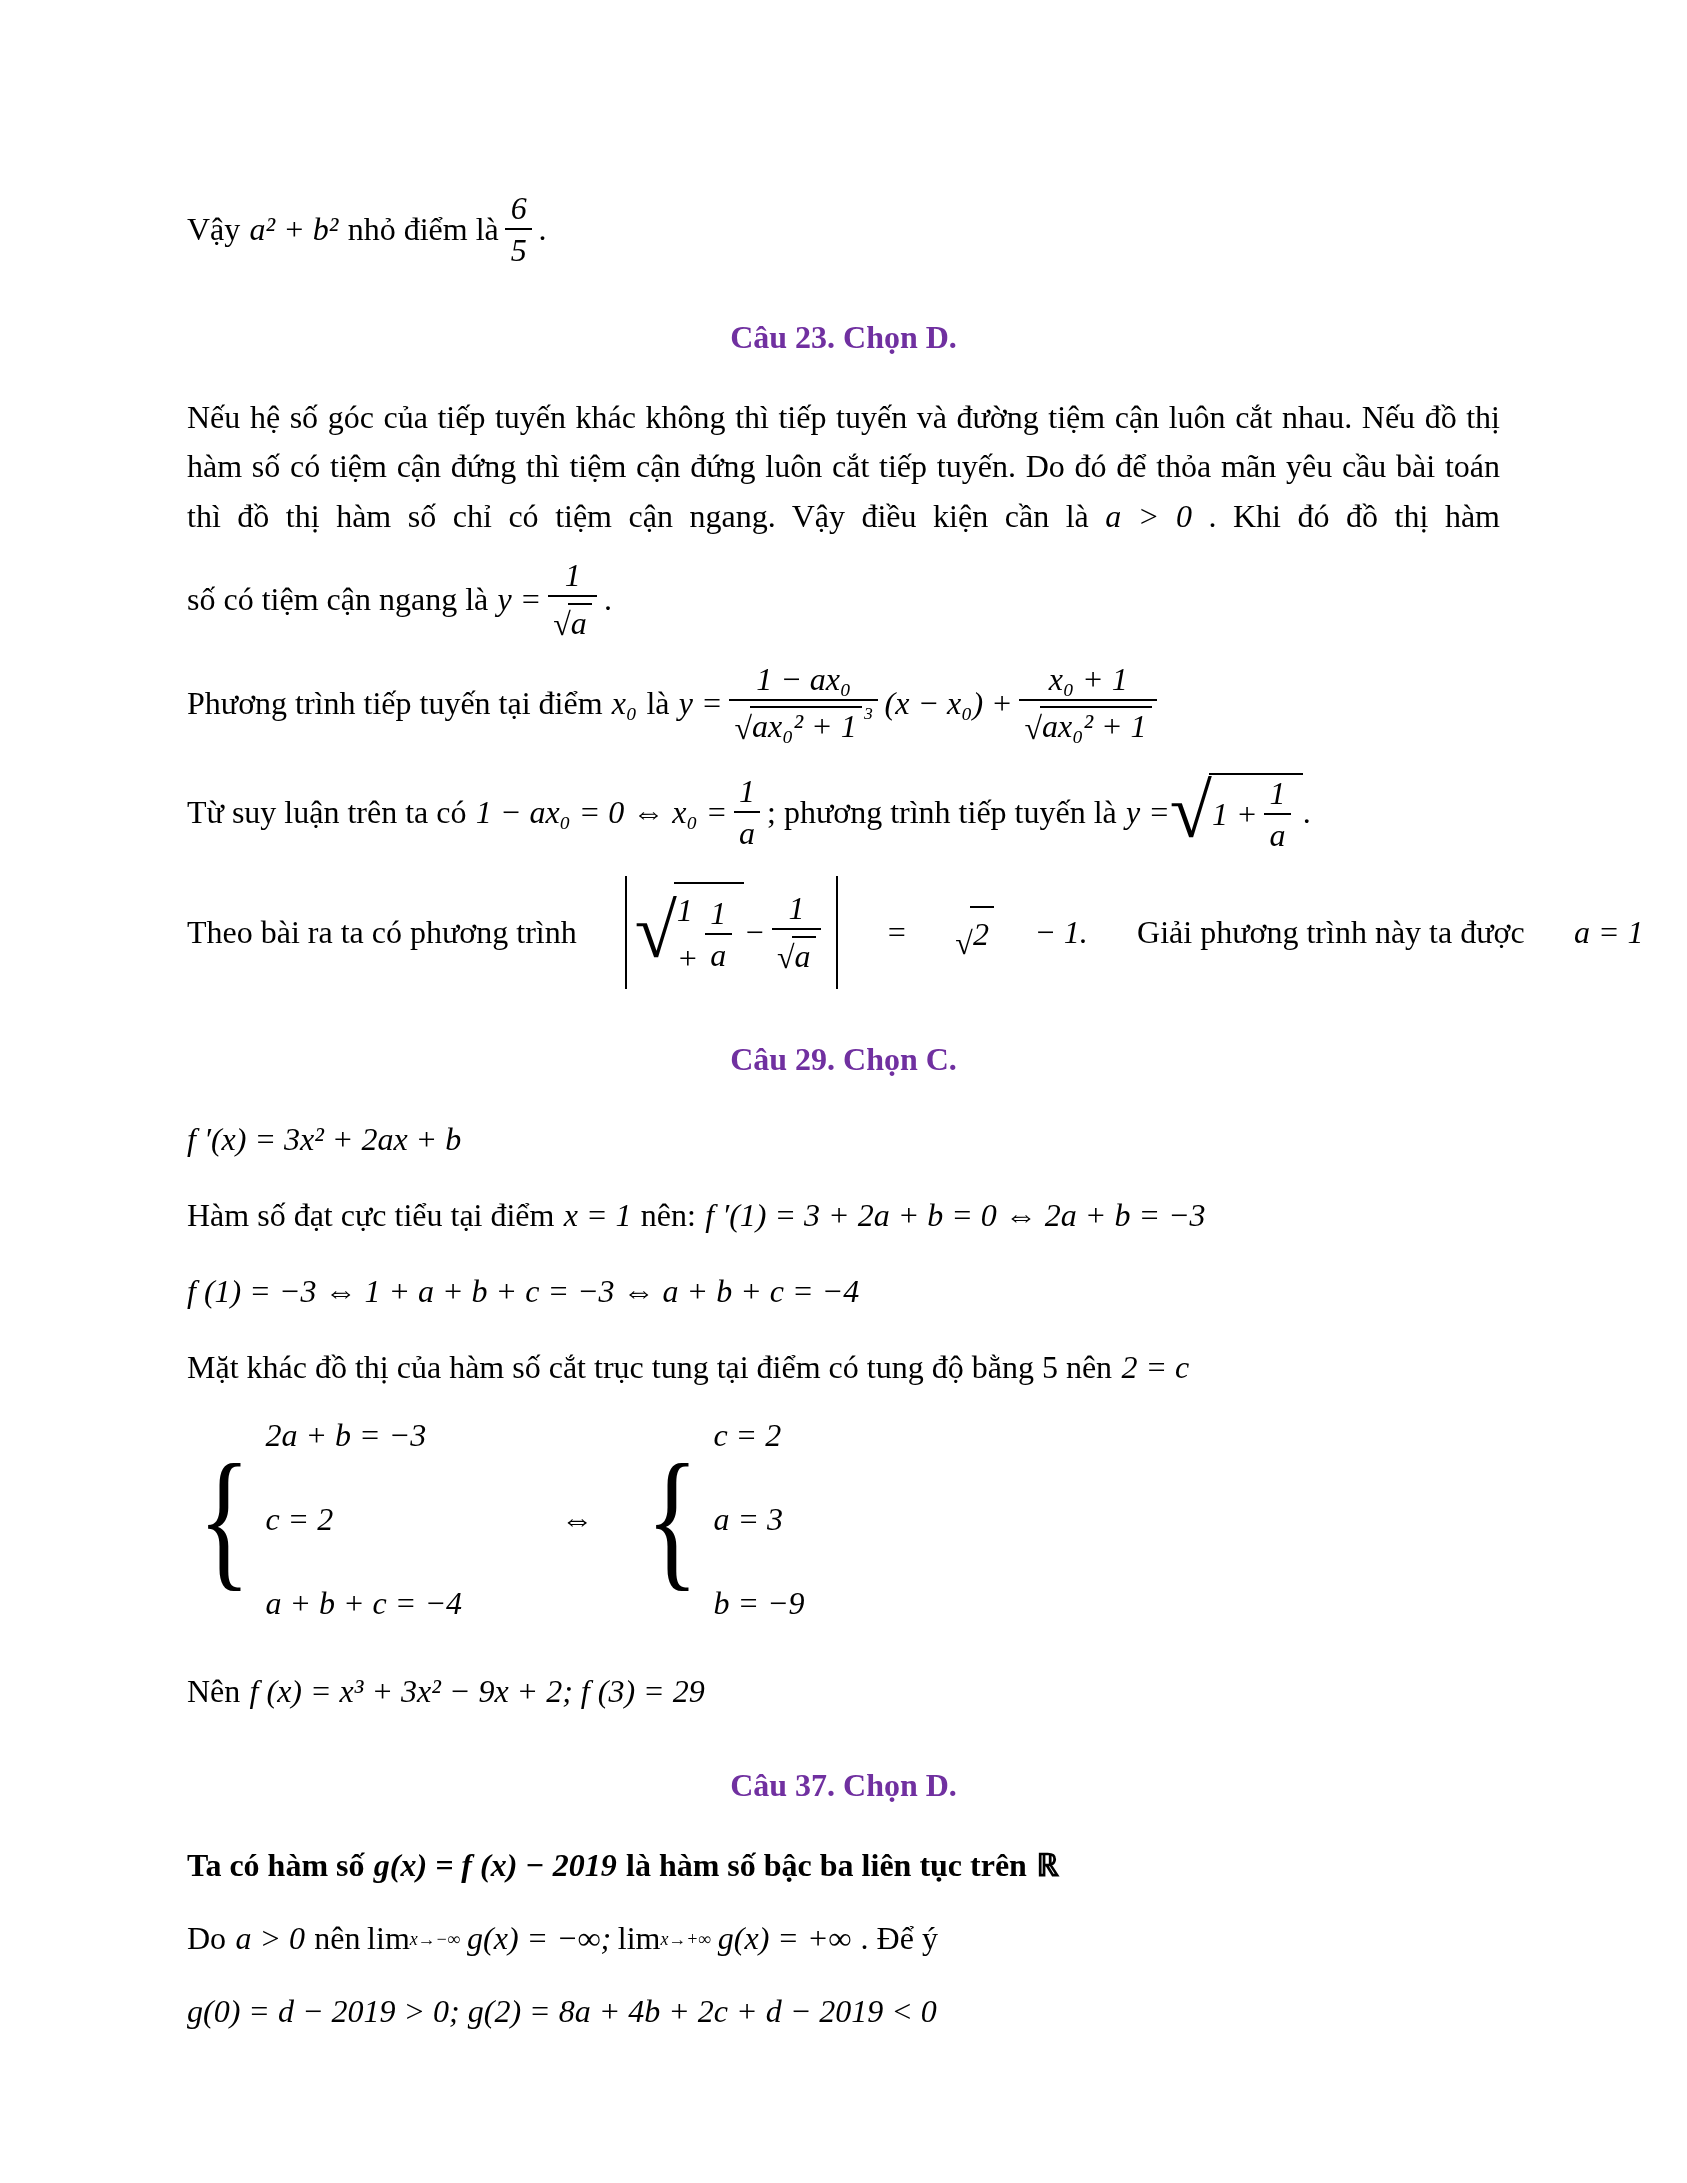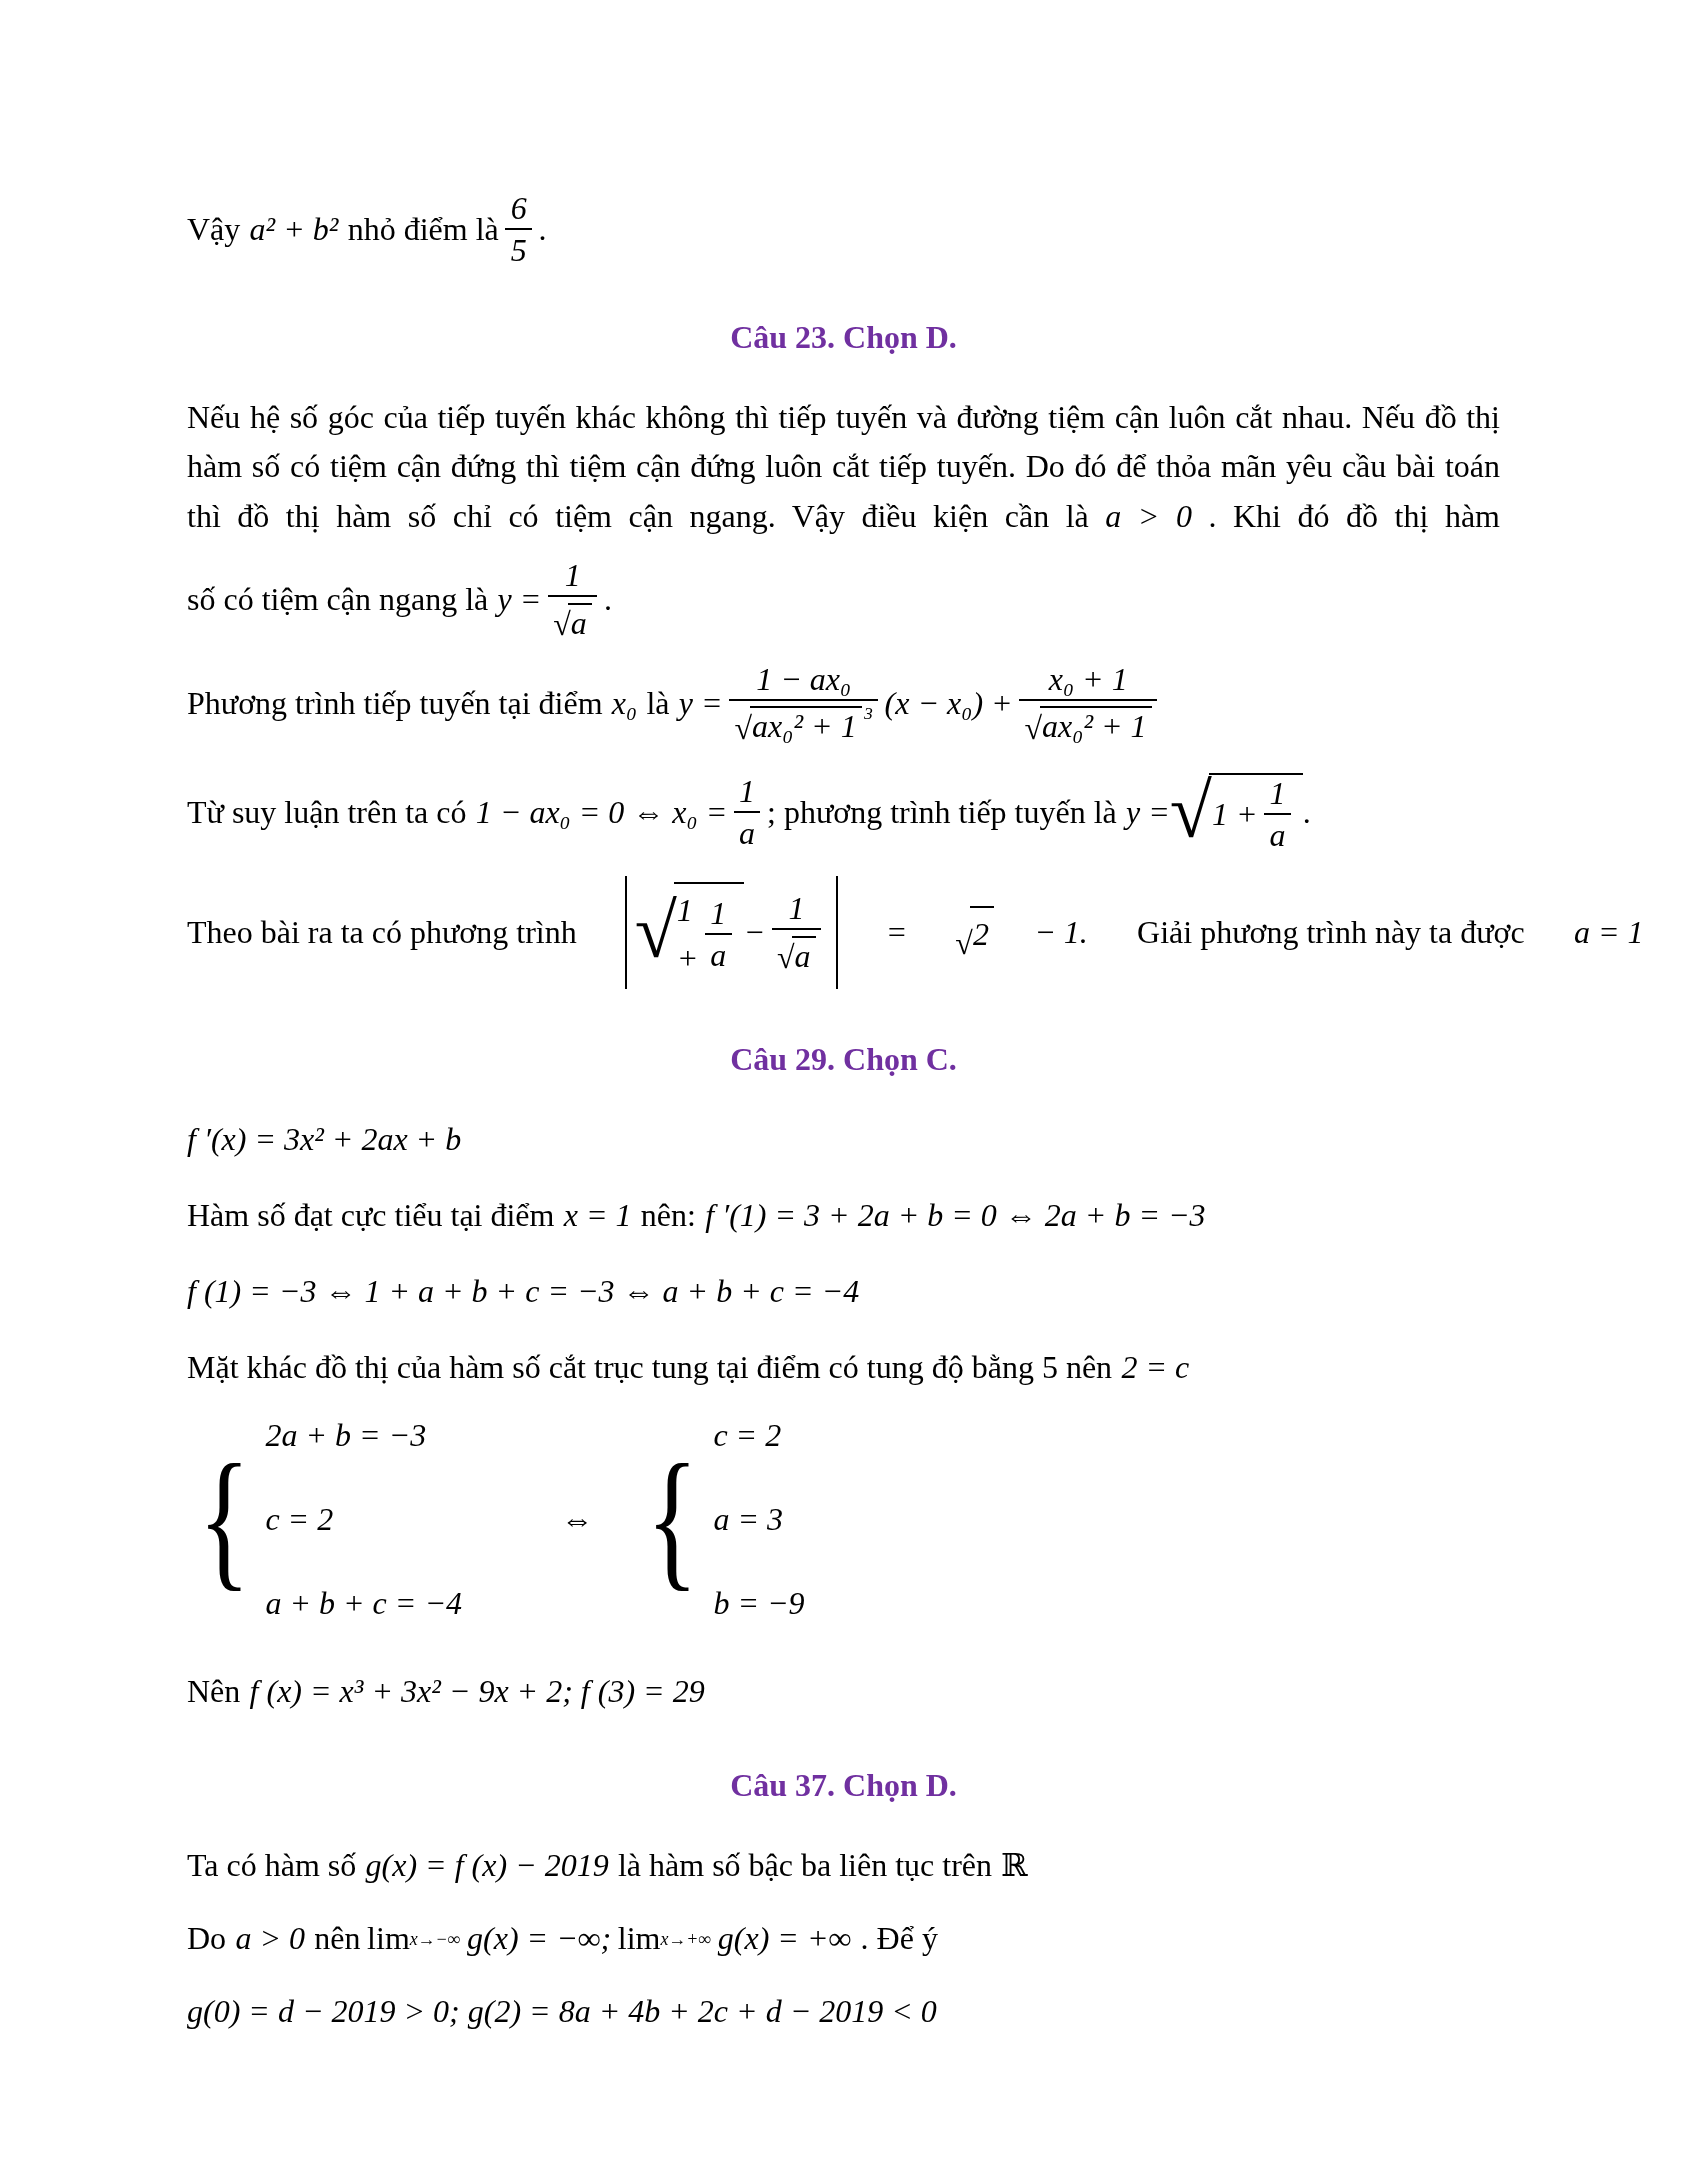--- a/index.html
+++ b/index.html
@@ -199,21 +199,21 @@
     </span>
   </div>
 
   <div class="blk fline" style="margin-bottom:24px;">
     <span class="seg">Nên</span>
     <span class="seg math">f (x) = x³ + 3x² − 9x + 2; f (3) = 29</span>
   </div>
 
   <div class="blk heading">Câu 37. Chọn D.</div>
 
-  <div class="blk fline" style="margin-bottom:25px;">
+  <div class="blk fline" style="margin-bottom:25px;font-weight:bold;">
     <span class="seg">Ta có hàm số</span>
     <span class="seg math">g(x) = f (x) − 2019</span>
     <span class="seg">là hàm số bậc ba liên tục trên</span>
     <span class="seg">ℝ</span>
   </div>
 
   <div class="blk fline" style="margin-bottom:25px;">
     <span class="seg">Do</span>
     <span class="seg math">a &gt; 0</span>
     <span class="seg">nên</span>

